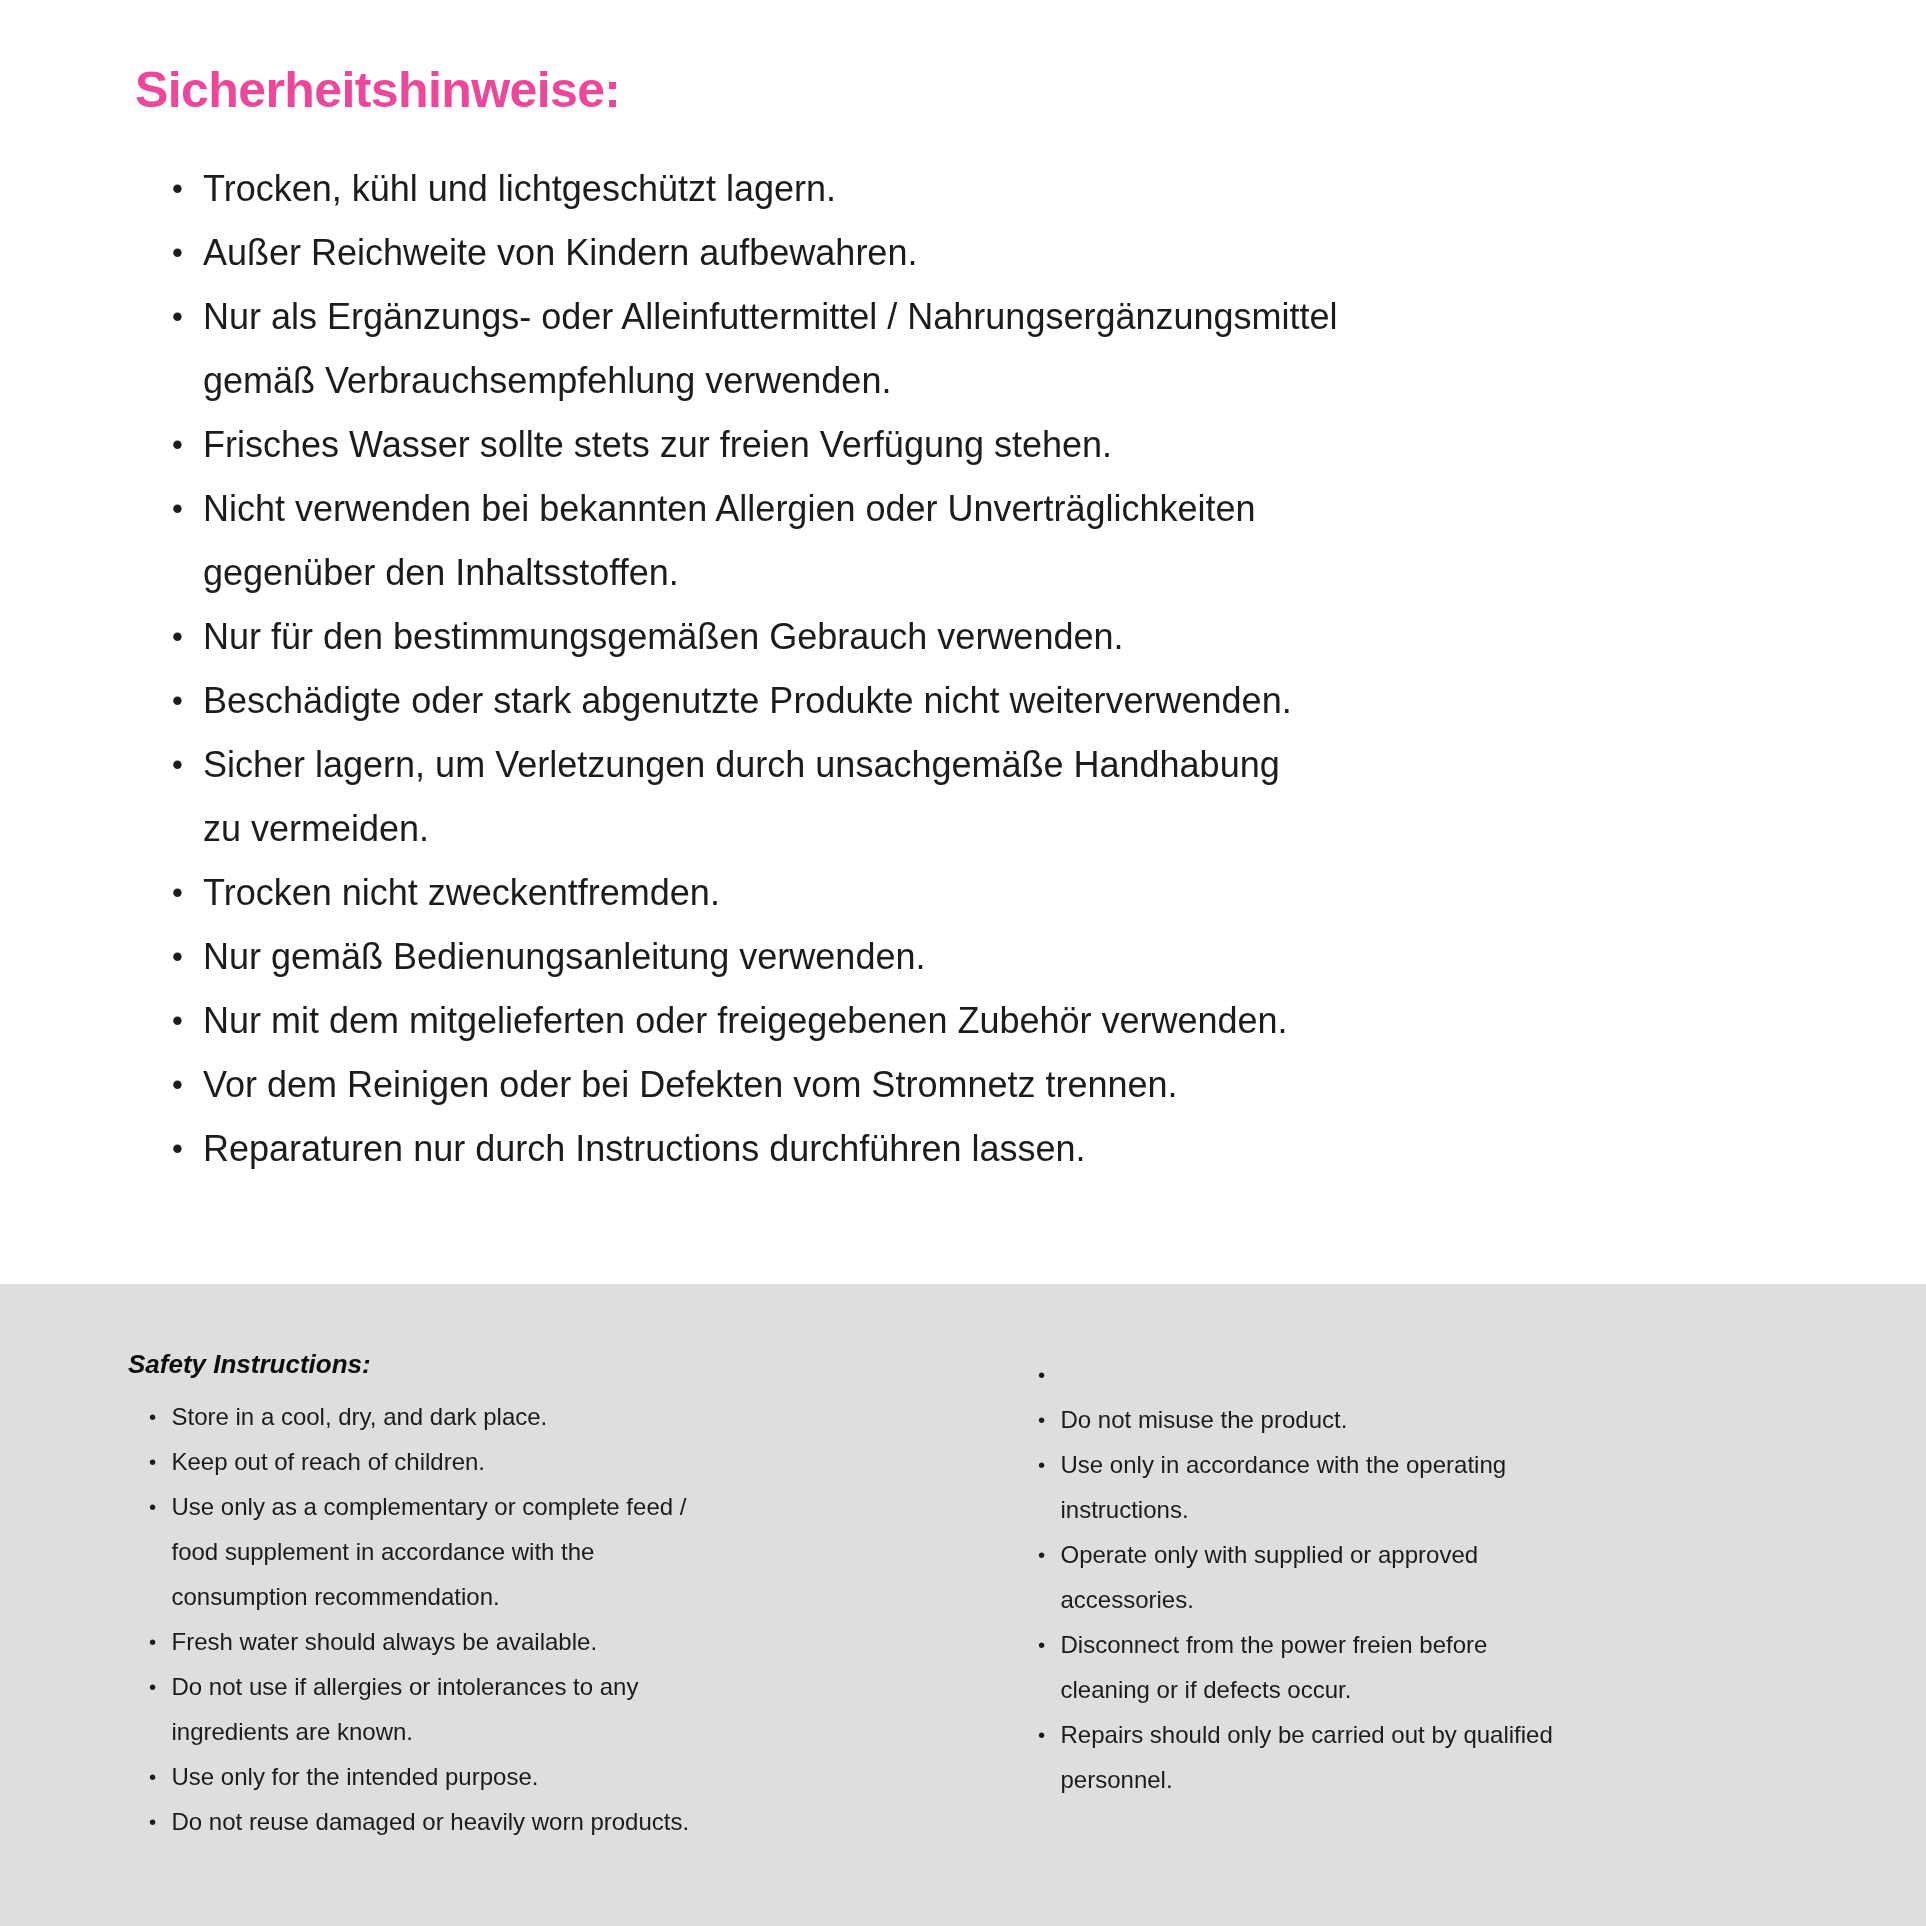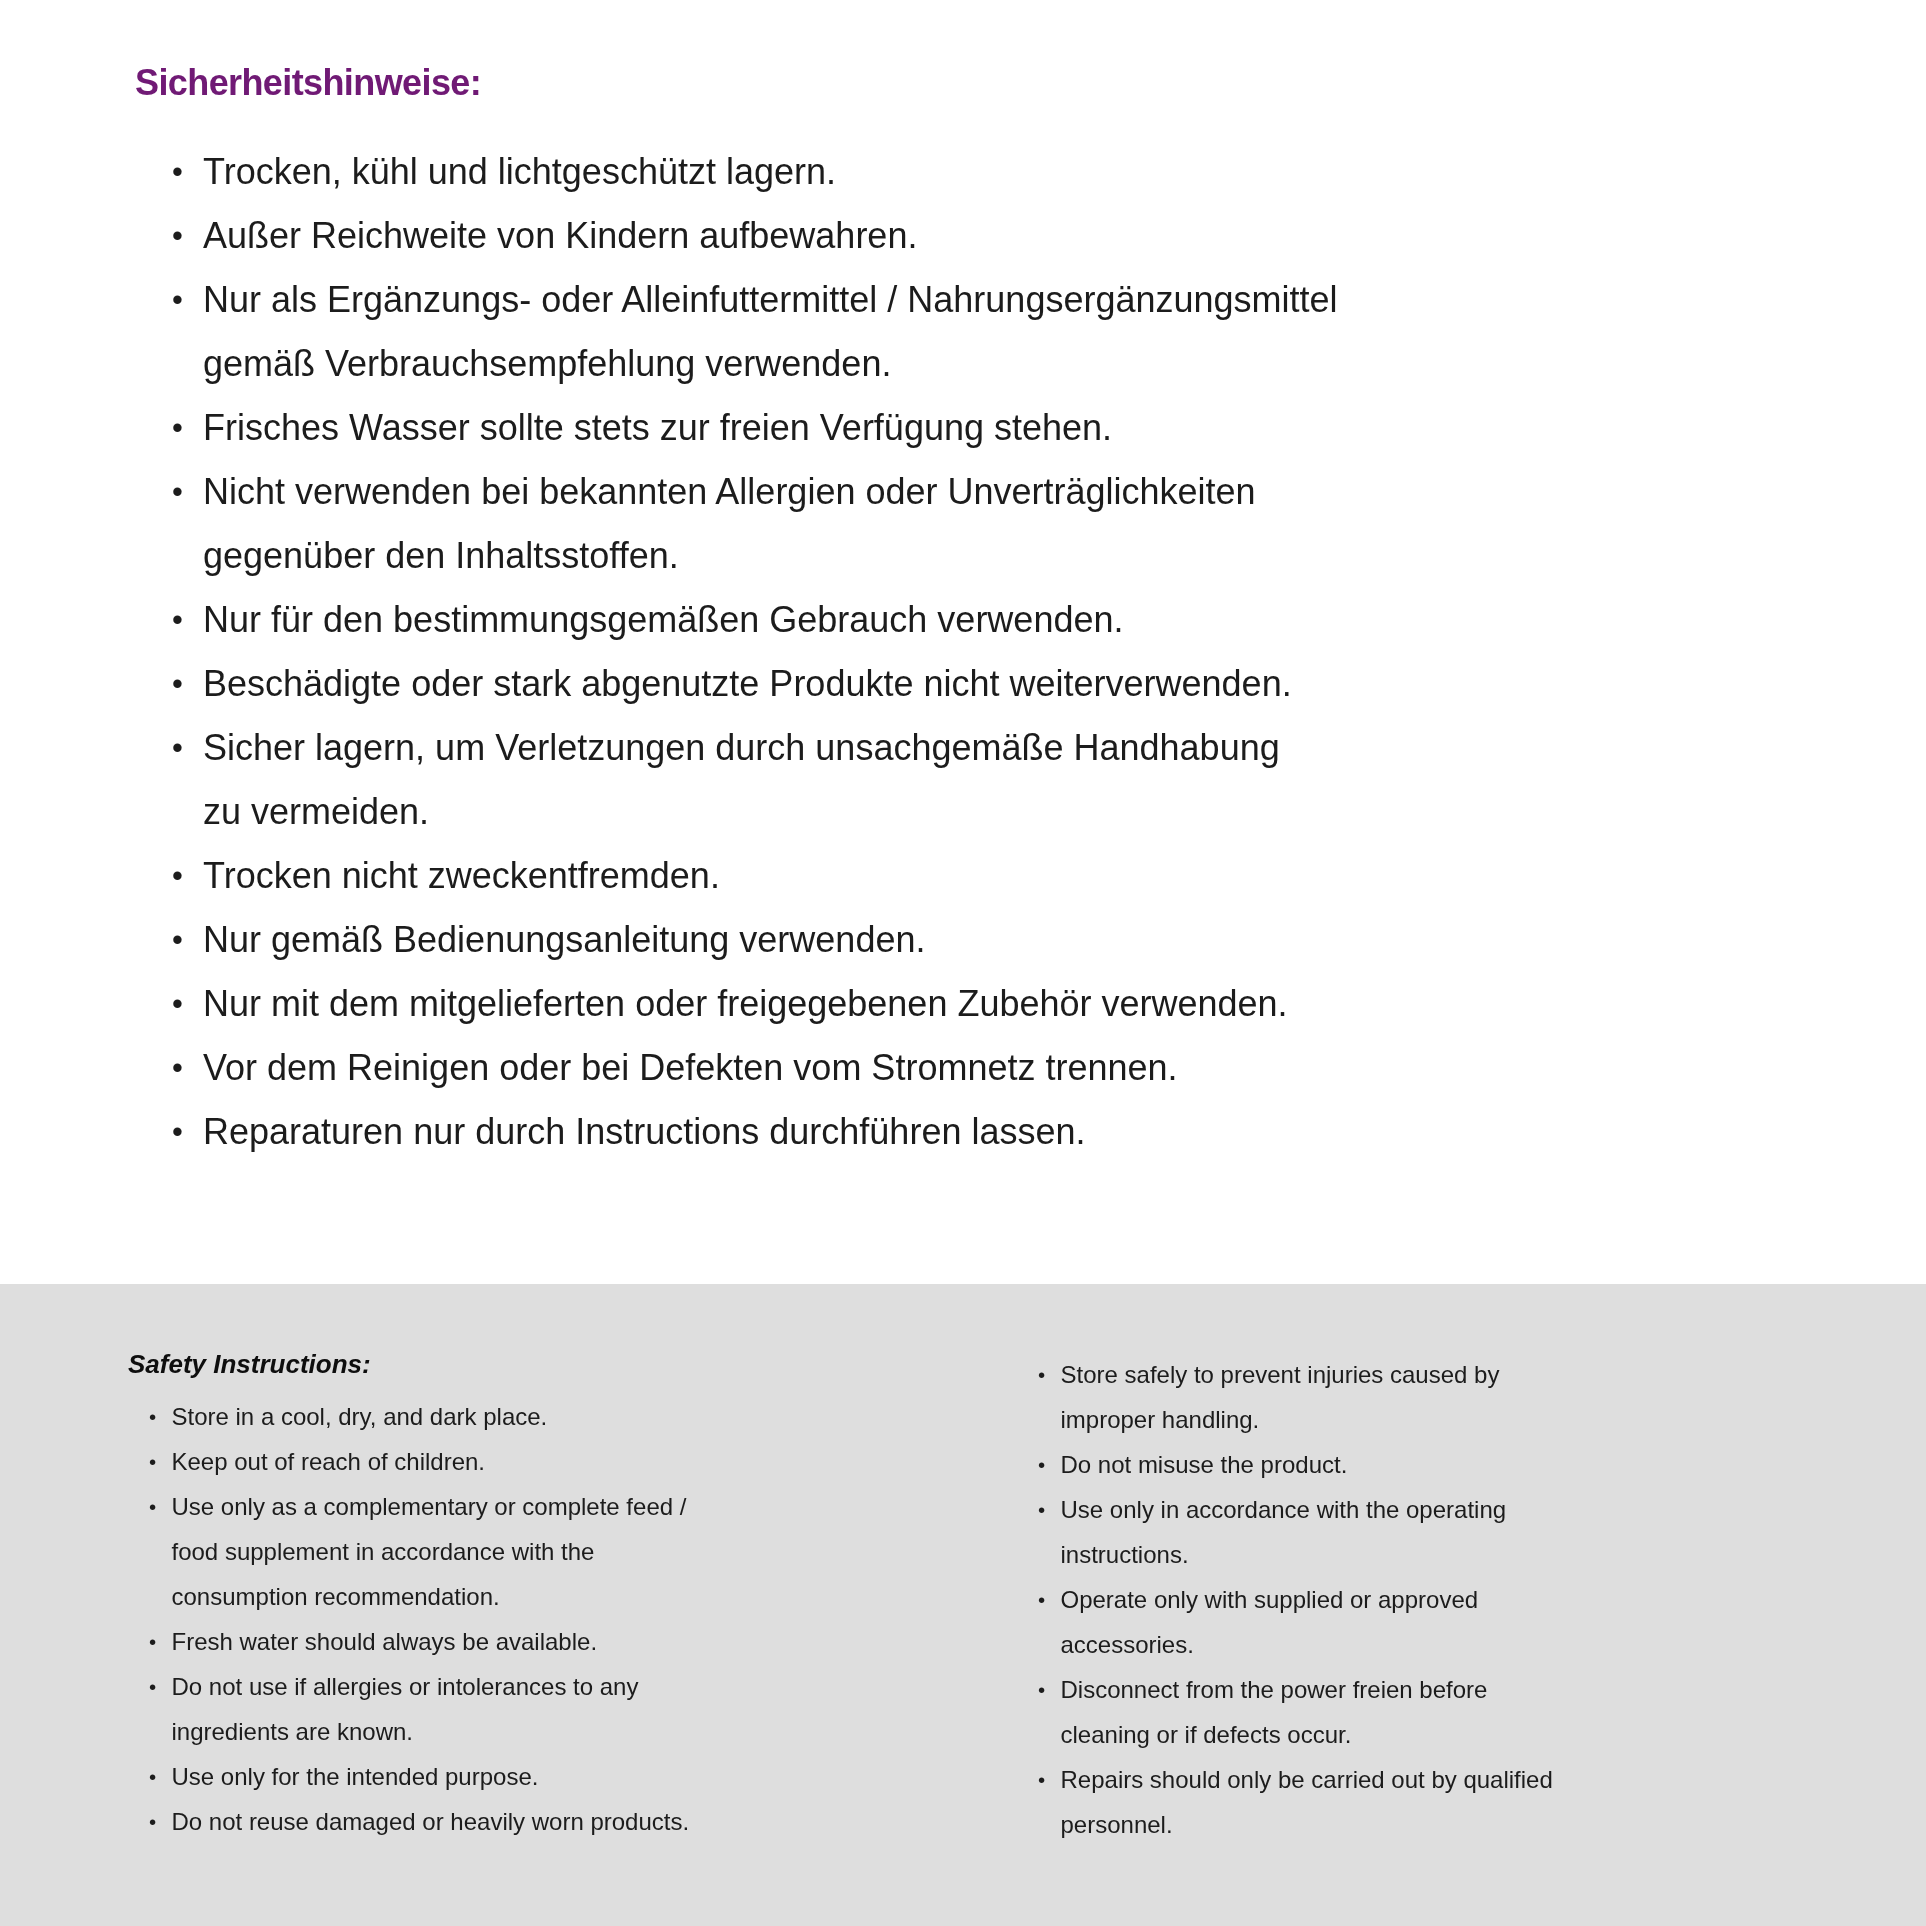--- a/index.html
+++ b/index.html
@@ -26,24 +26,24 @@
   .de-section {
     position: absolute;
     top: 0; left: 0;
     width: 1926px;
     height: 1284px;
     box-sizing: border-box;
     padding: 62px 77px 0 135px;
   }
   .de-title {
     margin: 0 0 37px 0;
-    font-size: 36px;
+    font-size: 50px;
     line-height: 1.15;
     font-weight: 700;
-    color: #701a75;
+    color: #ec4899;
     letter-spacing: -0.6px;
   }
   ul.bullets {
     list-style: none;
     margin: 0;
     padding: 0;
   }
   .de-section ul.bullets {
     padding-left: 37px; 
   }
@@ -231,22 +231,20 @@
             <span class="txt">Do not reuse damaged or heavily worn products.</span>
           </li>
         </ul>
     </div>
 
     <div class="en-col right">
       <ul class="bullets">
 
           <li class="bullet-row">
             <span class="dot">•</span>
-            <span class="txt">Store safely to prevent injuries caused by
-improper handling.</span>
           </li>
 
           <li class="bullet-row">
             <span class="dot">•</span>
             <span class="txt">Do not misuse the product.</span>
           </li>
 
           <li class="bullet-row">
             <span class="dot">•</span>
             <span class="txt">Use only in accordance with the operating

